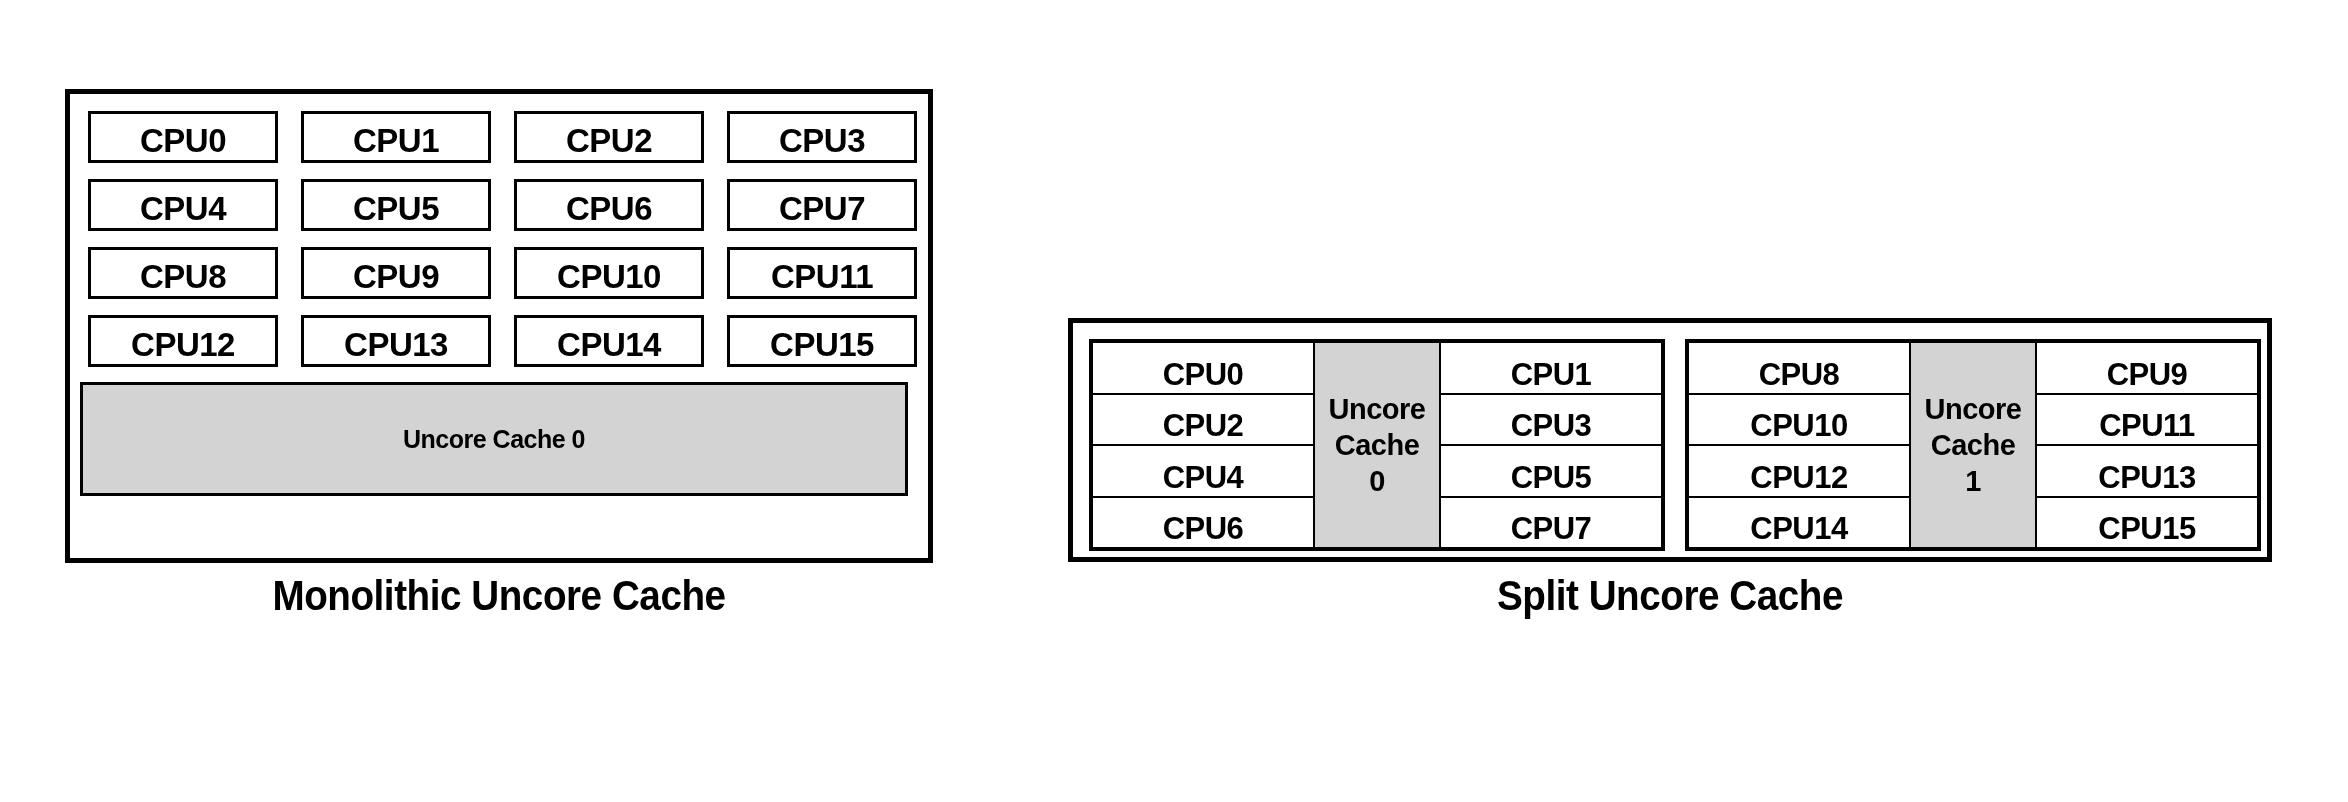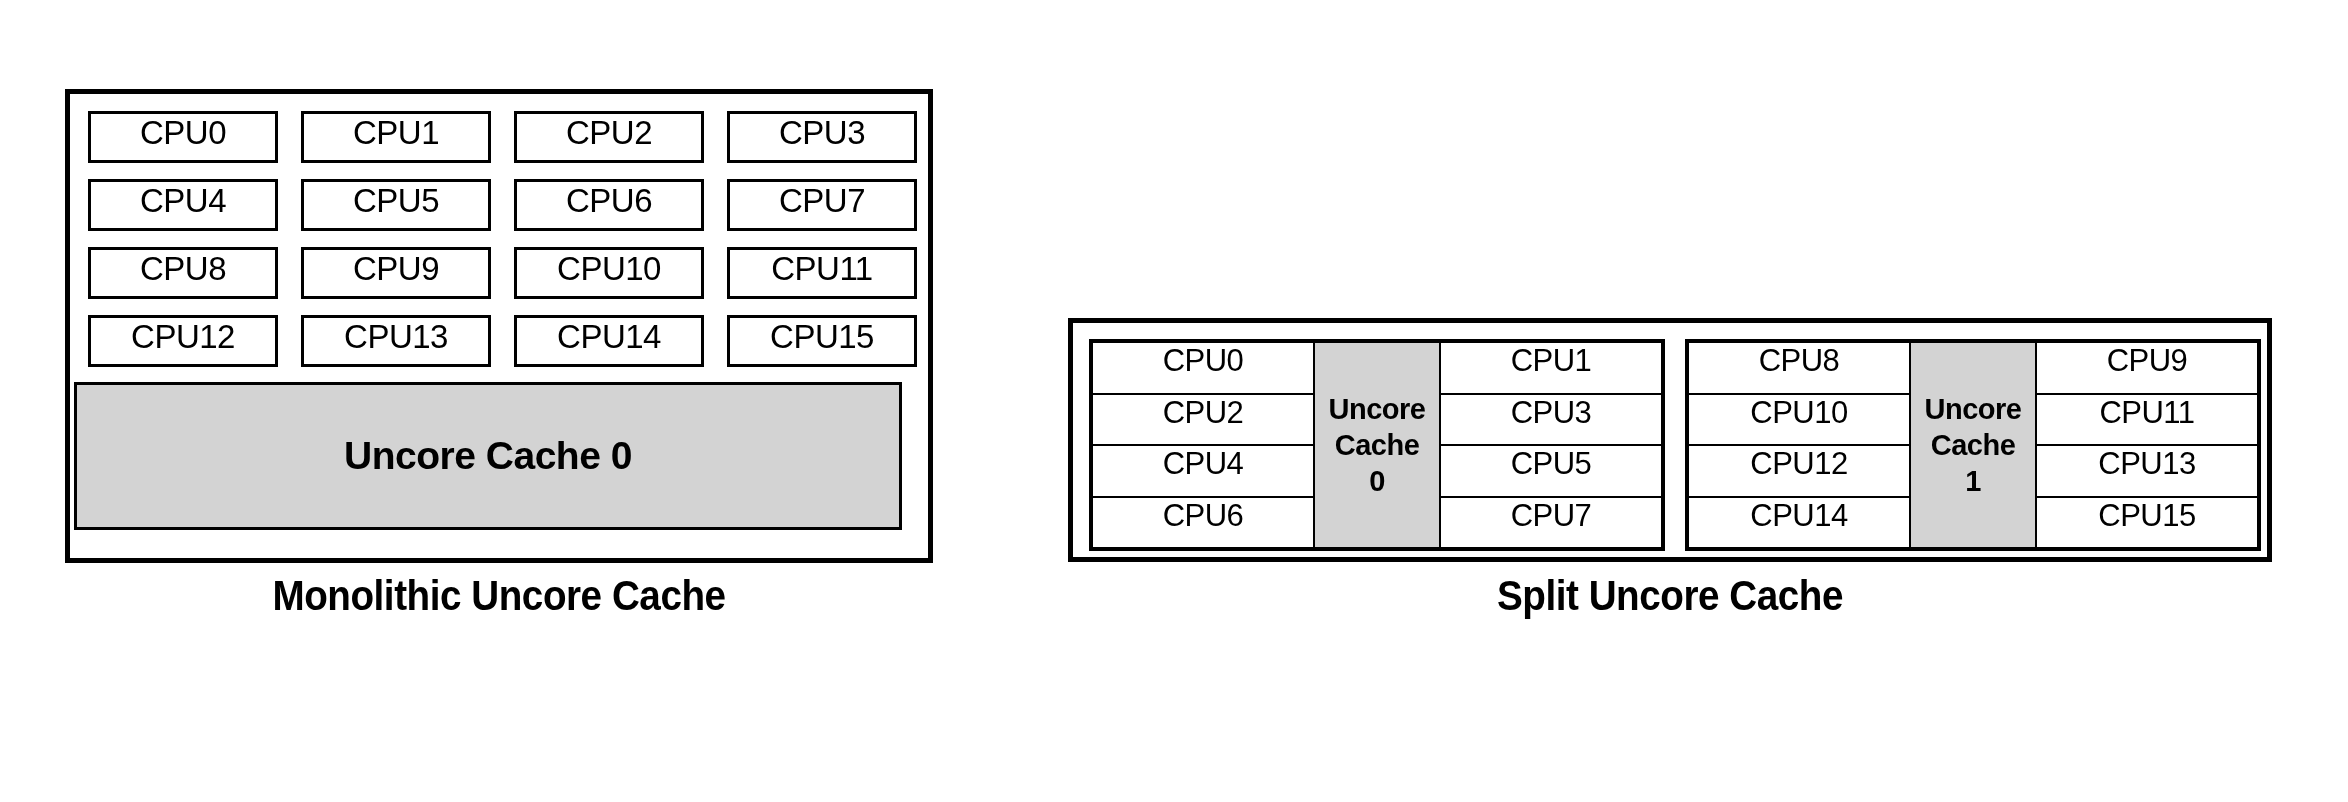--- a/index.html
+++ b/index.html
@@ -22,23 +22,23 @@
     position: absolute;
     box-sizing: border-box;
     border: 5px solid #000000;
     background: #ffffff;
   }
   .cpu-box {
     box-sizing: border-box;
     border: 3px solid #000000;
     background: #ffffff;
     display: flex;
-    align-items: flex-start;
+    align-items: flex-end;
     justify-content: center;
-    font-weight: normal;
+    font-weight: bold;
     letter-spacing: -0.5px;
   }
   .cache-box {
     box-sizing: border-box;
     border: 3px solid #000000;
     background: #d3d3d3;
     display: flex;
     align-items: center;
     justify-content: center;
     text-align: center;
@@ -71,25 +71,25 @@
     grid-template-columns: repeat(4, 190px);
     grid-auto-rows: 52px;
     column-gap: 23px;
     row-gap: 16px;
   }
   #monolithic-cpu-grid .cpu-box {
     font-size: 33px;
   }
   #monolithic-cache {
     position: absolute;
-    left: 4px;
+    left: 10px;
     top: 288px;
     width: 828px;
-    height: 148px;
-    font-size: 39px;
+    height: 114px;
+    font-size: 25px;
   }
   #monolithic-caption {
     left: 65px;
     top: 572px;
     width: 868px;
   }
 
   
   #split-panel {
     left: 1068px;

